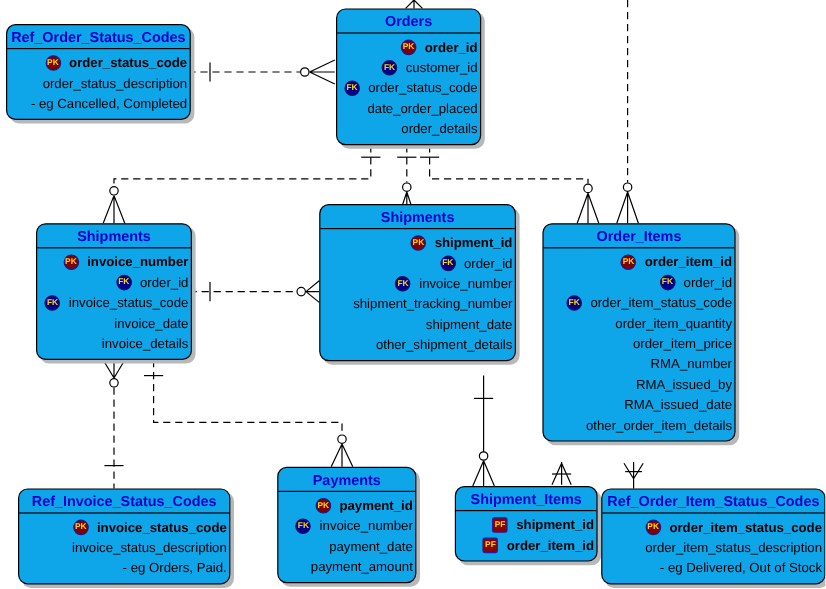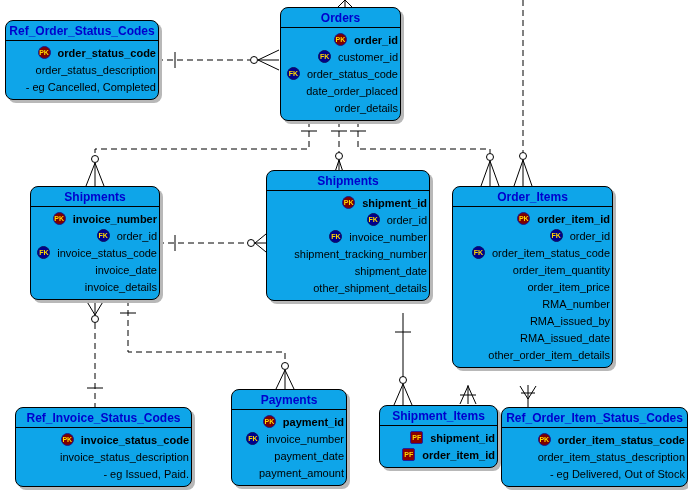--- a/index.html
+++ b/index.html
@@ -267,21 +267,21 @@
       <div class="row">
           <span class="key">PK</span>
           <span class="fname b">invoice_status_code</span>
         </div>
       <div class="row">
           <span class="key none"></span>
           <span class="fname">invoice_status_description</span>
         </div>
       <div class="row">
           <span class="key none"></span>
-          <span class="fname">- eg Issued, Paid.</span>
+          <span class="fname">- eg Orders, Paid.</span>
         </div>
     </div>
   </div>
 
   <div class="table" style="left:231px;top:389px;width:114px;">
     <div class="ttl">Payments</div>
     <div class="rows">
       <div class="row">
           <span class="key">PK</span>
           <span class="fname b">payment_id</span>

